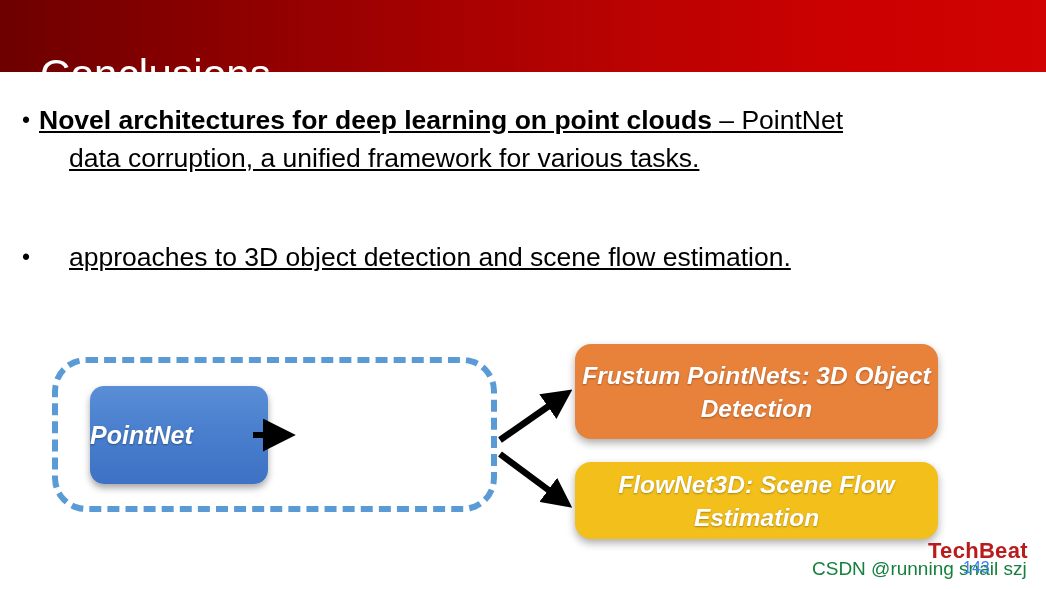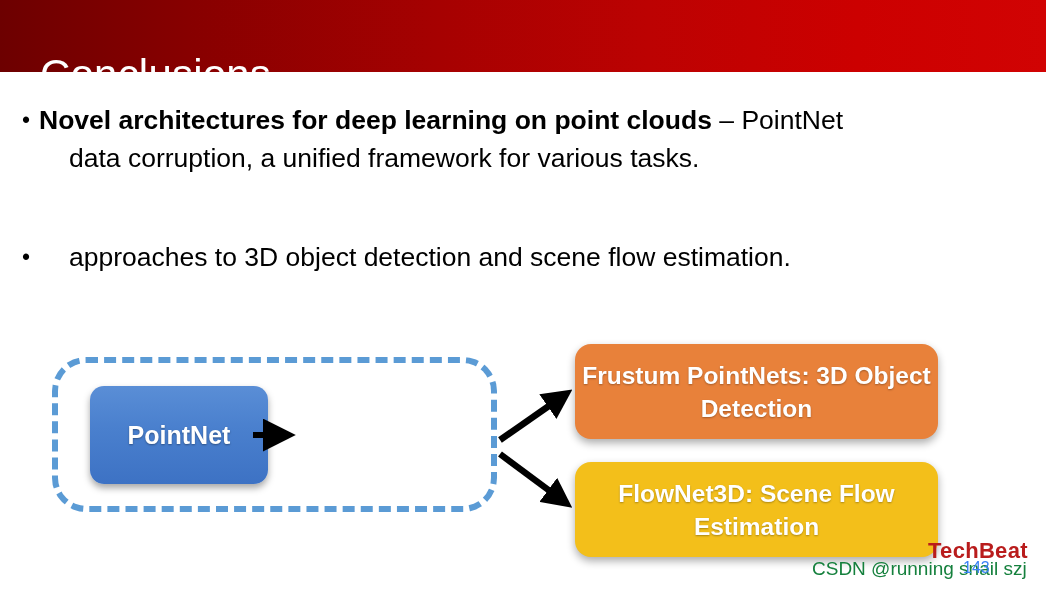--- a/index.html
+++ b/index.html
@@ -62,20 +62,21 @@
     left: 0;
     top: 0;
     font-size: 23px;
     line-height: 38px;
     color: #000;
   }
   .bullet-body {
     display: block;
     padding-left: 17px;
     text-indent: 0;
+    text-decoration: underline;
   }
   .bullet-line {
     display: block;
     padding-left: 30px;
     white-space: nowrap;
   }
   .bullet-line.first {
     padding-left: 0;
   }
   .lead {
@@ -101,25 +102,26 @@
     border: 6px dashed #5b9bd5;
     border-radius: 34px;
     box-sizing: border-box;
   }
 
   .node {
     position: absolute;
     border-radius: 14px;
     display: flex;
     align-items: center;
-    justify-content: center;
+    justify-content: flex-start;
     text-align: center;
     color: #ffffff;
     font-weight: bold;
     box-sizing: border-box;
+    font-style: italic;
   }
 
   .node-blue {
     background: linear-gradient(to bottom, #5a8ed6 0%, #4a80ce 42%, #3d72c4 100%);
     box-shadow: 0 4px 7px rgba(0,0,0,0.35);
     font-size: 25px;
     text-shadow: 0 1px 2px rgba(0,0,0,0.35);
   }
   .node-pointnet {
     left: 90px;
@@ -143,21 +145,21 @@
     box-shadow: 0 4px 8px rgba(0,0,0,0.33);
     border-radius: 16px;
     font-size: 24.5px;
     line-height: 33px;
     text-shadow: 0 1px 2px rgba(0,0,0,0.3);
   }
   .node-yellow {
     left: 575px;
     top: 462px;
     width: 363px;
-    height: 95px;
+    height: 77px;
     background: #f3bf1a;
     box-shadow: 0 4px 8px rgba(0,0,0,0.33);
     border-radius: 16px;
     font-size: 24.5px;
     line-height: 33px;
     text-shadow: 0 1px 2px rgba(0,0,0,0.3);
   }
 
   .arrows-svg {
     position: absolute;

